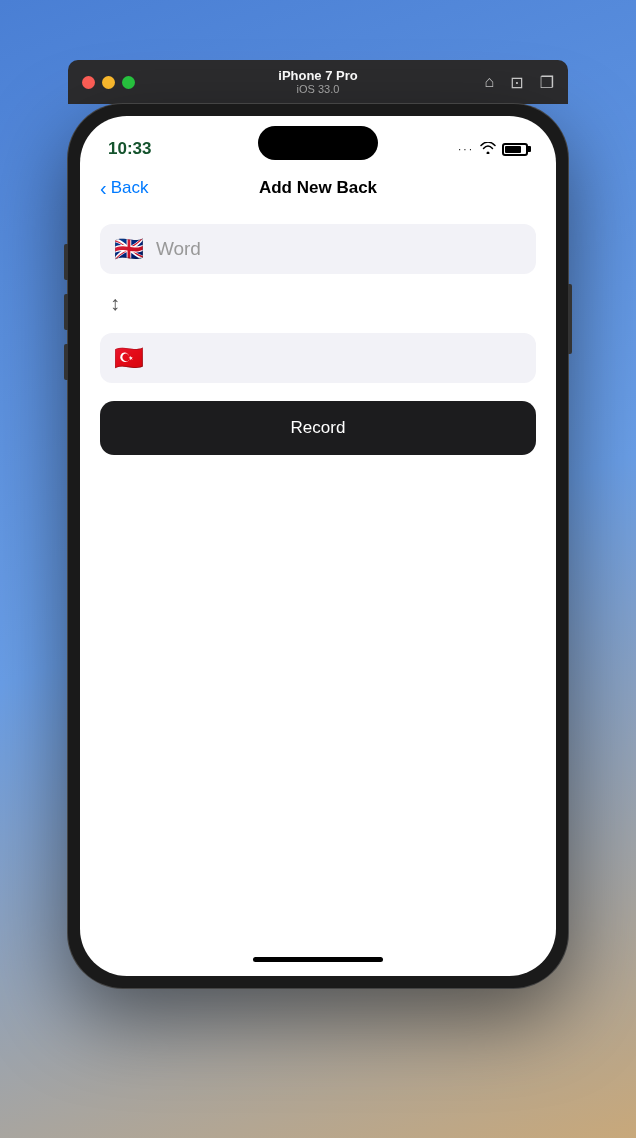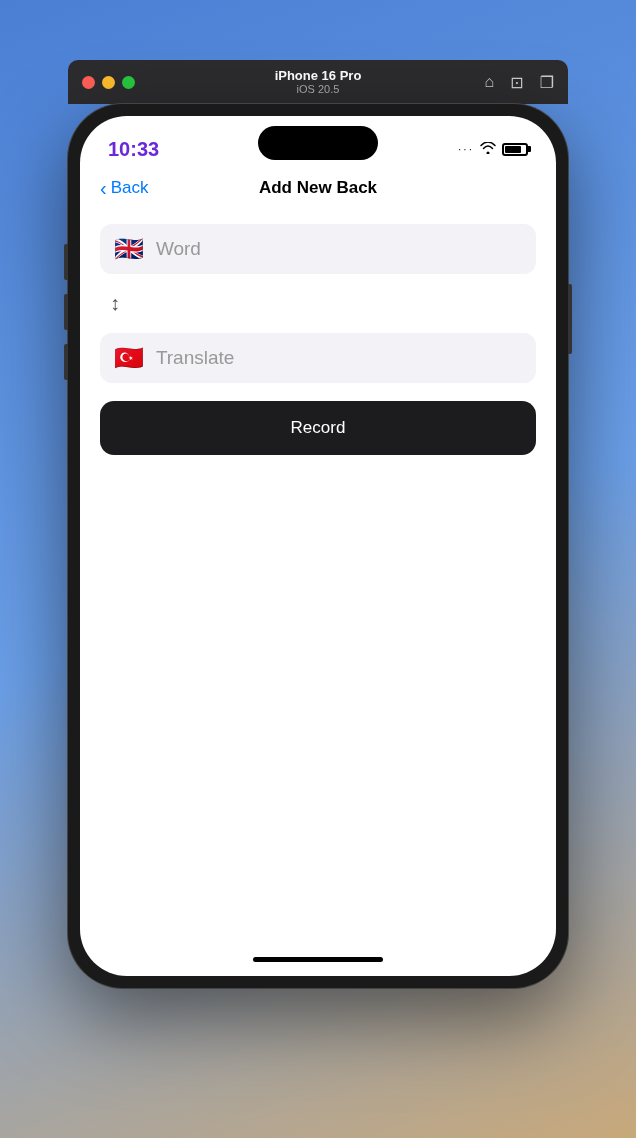--- a/index.html
+++ b/index.html
@@ -127,23 +127,23 @@
     
     .status-bar {
       display: flex;
       justify-content: space-between;
       align-items: center;
       padding: 14px 28px 0;
       height: 52px;
     }
 
     .status-time {
-      font-size: 20px;
+      font-size: 17px;
       font-weight: 600;
-      color: #6d28d9;
+      color: #14532d;
     }
 
     .dynamic-island {
       width: 120px;
       height: 34px;
       background: #000;
       border-radius: 20px;
       position: absolute;
       left: 50%;
       transform: translateX(-50%);
@@ -308,22 +308,22 @@
 </head>
 <body>
 
 <div class="mac-toolbar">
   <div class="traffic-lights">
     <div class="traffic-light red"></div>
     <div class="traffic-light yellow"></div>
     <div class="traffic-light green"></div>
   </div>
   <div class="toolbar-title">
-    <div class="toolbar-device-name">iPhone 16 Pro</div>
-    <div class="toolbar-ios-version">iOS 20.5</div>
+    <div class="toolbar-device-name">iPhone 7 Pro</div>
+    <div class="toolbar-ios-version">iOS 33.0</div>
   </div>
   <div class="toolbar-icons">
     <span class="toolbar-icon">⌂</span>
     <span class="toolbar-icon">⊡</span>
     <span class="toolbar-icon">❐</span>
   </div>
 </div>
 
 <div class="iphone-frame">
   <div class="iphone-screen">
@@ -363,21 +363,20 @@
       </div>
 
       
       <div class="swap-icon-row">
         <span class="swap-icon">↕</span>
       </div>
 
       
       <div class="input-row">
         <span class="flag-emoji">🇹🇷</span>
-        <input class="text-input" type="text" placeholder="Translate" style="">
       </div>
 
       
       <button class="record-button">Record</button>
 
     </div>
 
     <div class="home-indicator">
       <div class="home-bar"></div>
     </div>

